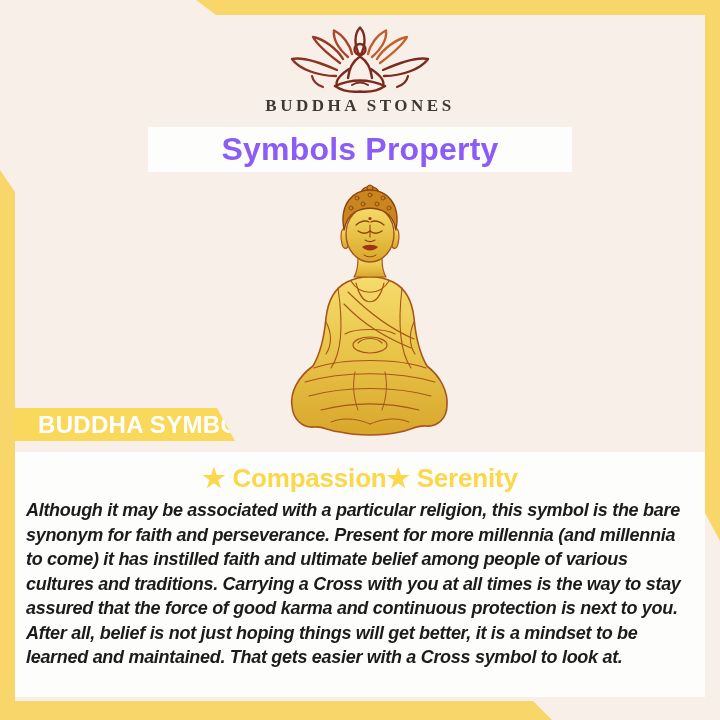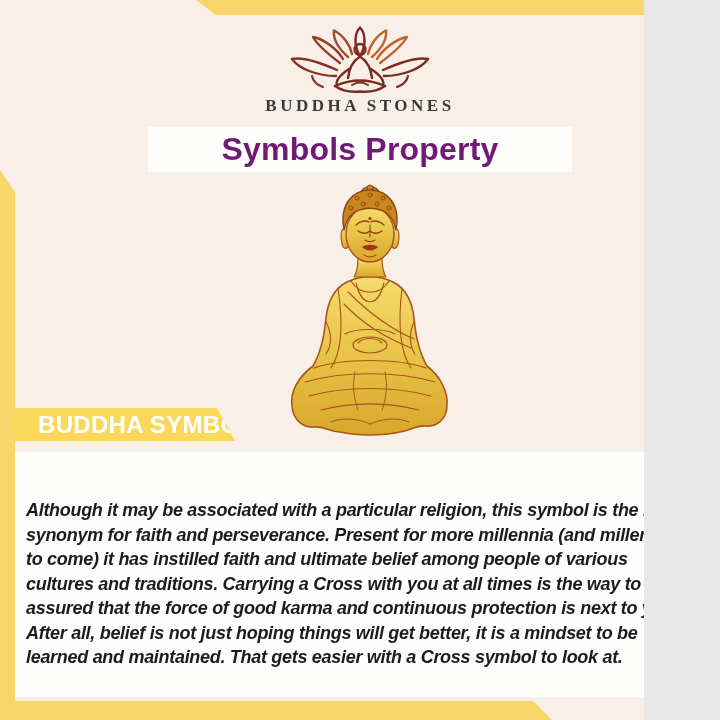--- a/index.html
+++ b/index.html
@@ -1,18 +1,18 @@
 <!DOCTYPE html>
 <html><head>
 <meta charset="utf-8">
 <title>Symbols Property</title>
 <style>
   html,body{margin:0;padding:0;background:#e8e8e8;}
   .canvas{
-    position:relative;width:644px;height:720px;overflow:hidden;
+    position:relative;width:720px;height:720px;overflow:hidden;
     background:#f9efe9;
     font-family:"Liberation Sans",sans-serif;
   }
   
   .strip{position:absolute;background:#f9d66a;}
   .strip-top{left:0;top:0;width:720px;height:15px;
     clip-path:polygon(196px 0,720px 0,720px 15px,216px 15px);}
   .strip-right{left:705px;top:0;width:15px;height:541px;
     clip-path:polygon(0 0,15px 0,15px 541px,0 513px);}
   .strip-left{left:0;top:170px;width:15px;height:550px;
@@ -26,21 +26,21 @@
     font-family:"Liberation Serif",serif;font-weight:700;font-size:17px;
     letter-spacing:3.5px;color:#3d3833;
   }
   
   .title-band{
     position:absolute;left:148px;top:127px;width:424px;height:45px;
     background:#fdfdfc;
   }
   .title-band .title{
     width:100%;height:100%;display:flex;align-items:center;justify-content:center;
-    font-size:32px;font-weight:700;color:#701a75;letter-spacing:0.2px;
+    font-size:32px;font-weight:700;color:#8b5cf6;letter-spacing:0.2px;
   }
   
   .buddha{position:absolute;left:285px;top:184px;width:170px;height:262px;}
   
   .symbol-banner{
     position:absolute;left:14px;top:408px;width:221px;height:33px;
     background:#f9d85b;
     clip-path:polygon(0 0,203px 0,221px 33px,0 33px);
     display:flex;align-items:center;
   }
@@ -165,15 +165,16 @@
     <path d="M100,188 C103,202 101,215 97,226" stroke="#a8541b" stroke-width="1"></path>
     <path d="M46,238 C60,232 76,236 85,240" stroke="#a8541b" stroke-width="1"></path>
     <path d="M124,238 C110,232 94,236 85,240" stroke="#a8541b" stroke-width="1"></path>
   </svg>
 
   <div class="symbol-banner">
     <div class="label">BUDDHA SYMBOL</div>
   </div>
 
   <div class="content-panel"></div>
+  <div class="content-heading">★ Compassion★ Serenity</div>
   <div class="content-body">Although it may be associated with a particular religion, this symbol is the bare synonym for faith and perseverance. Present for more millennia (and millennia to come) it has instilled faith and ultimate belief among people of various cultures and traditions. Carrying a Cross with you at all times is the way to stay assured that the force of good karma and continuous protection is next to you. After all, belief is not just hoping things will get better, it is a mindset to be learned and maintained. That gets easier with a Cross symbol to look at.</div>
 
 </div>
 
 </body></html>

